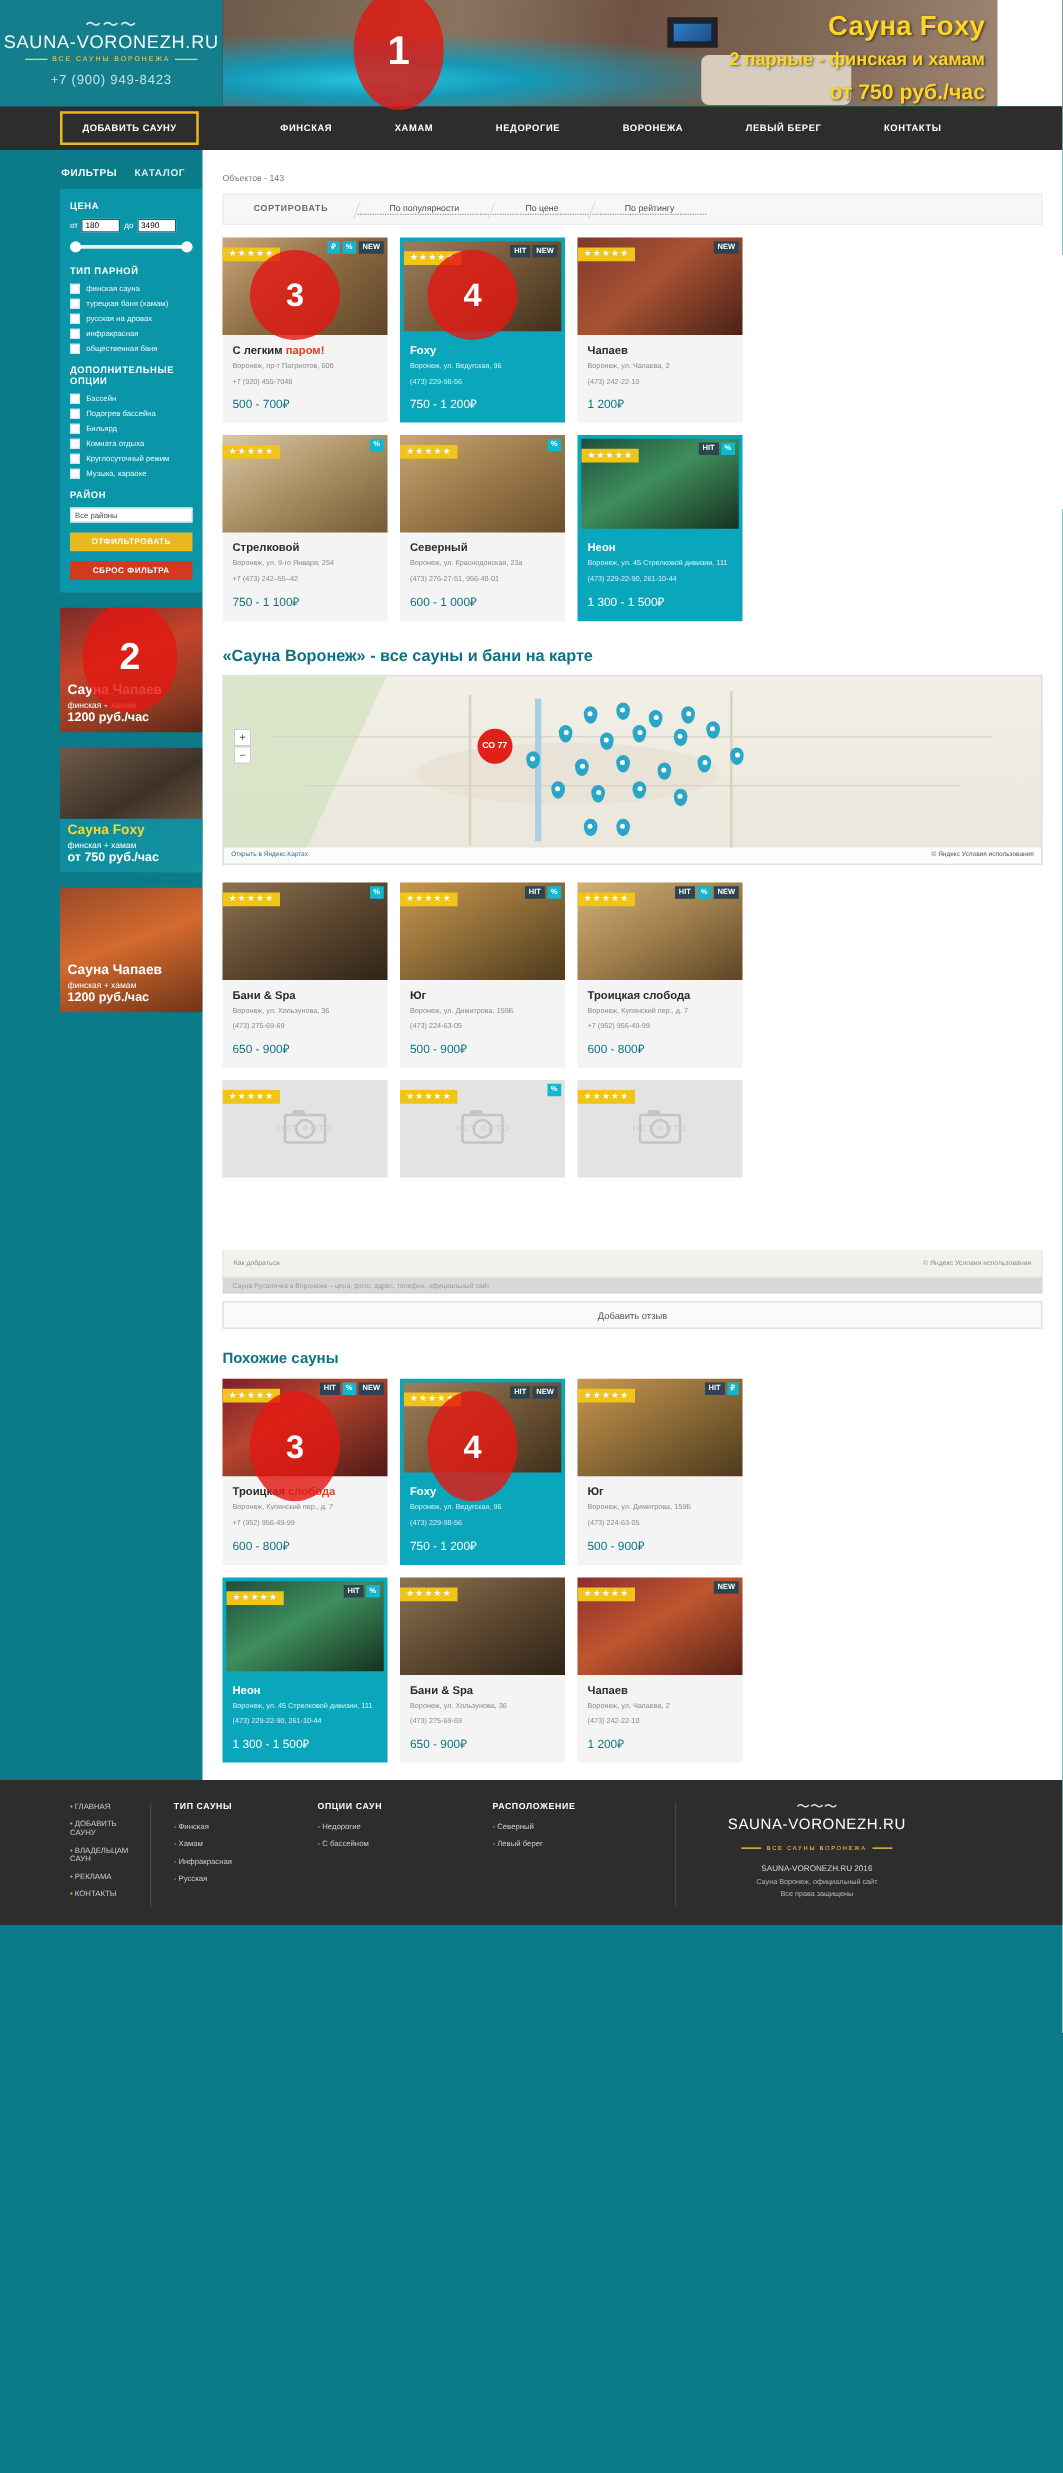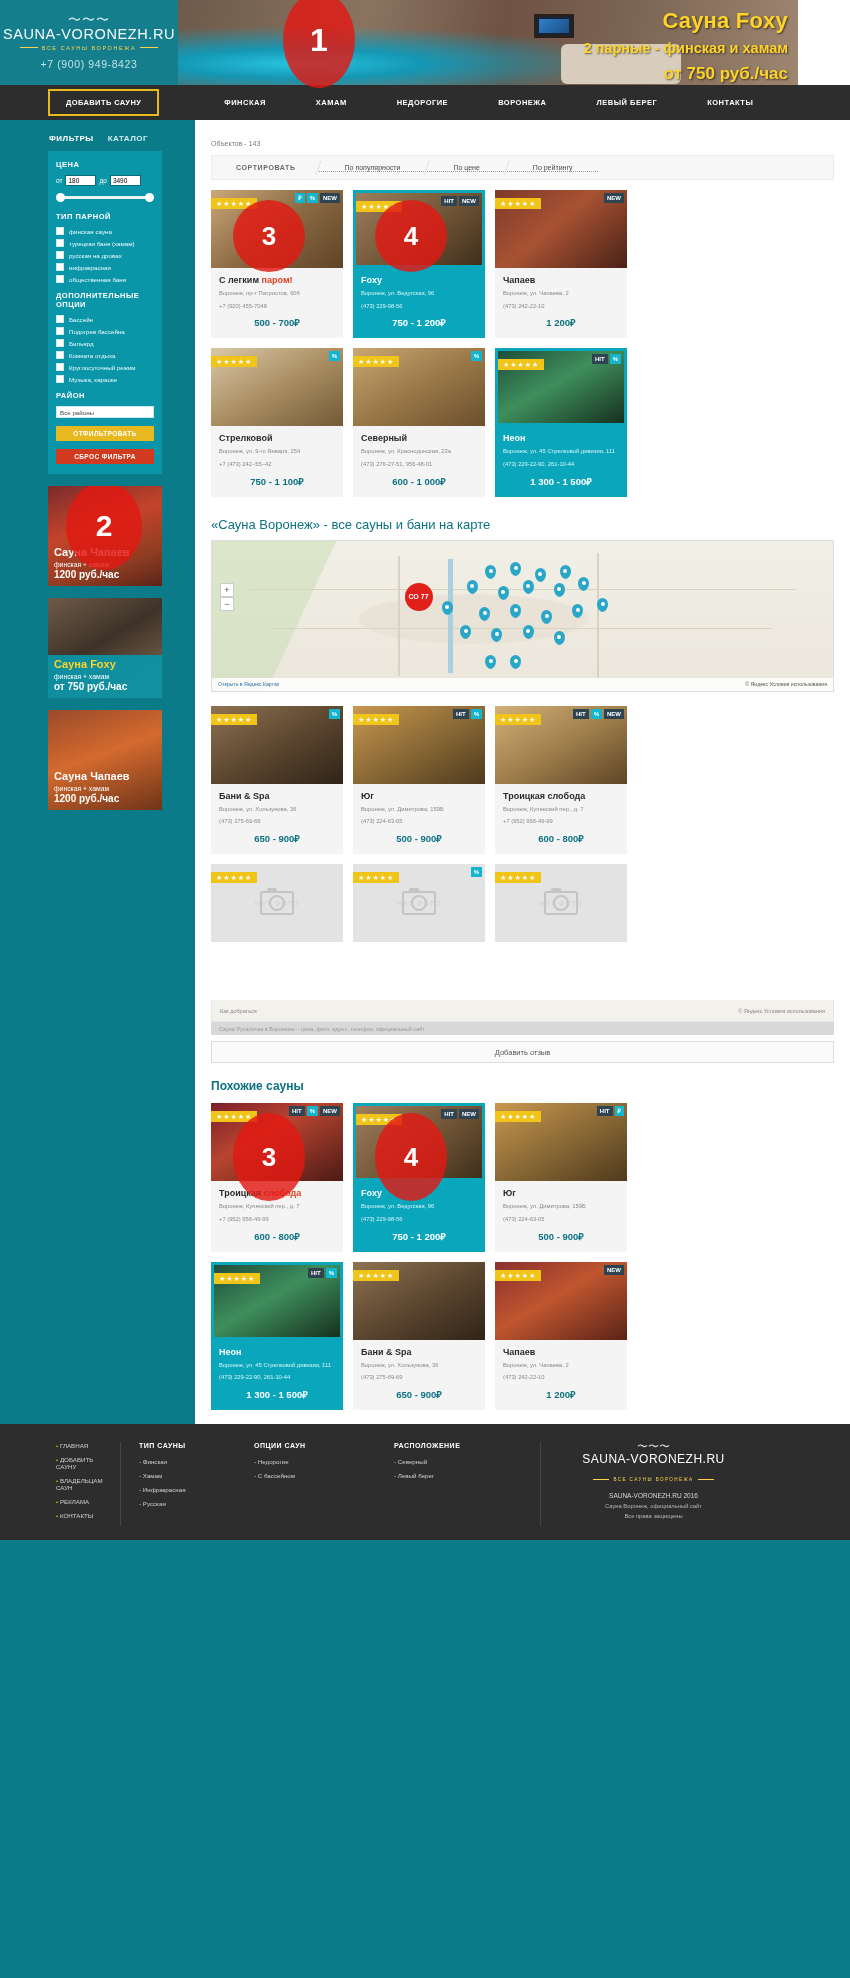--- a/index.html
+++ b/index.html
@@ -60,21 +60,21 @@
   
   .nav { height: 35px; background: #2d2d2d; display: flex; align-items: center; padding-left: 48px; }
   .nav-add {
     border: 2px solid #e8b820; color: #fff; font-size: 7.5px; letter-spacing: 0.4px;
     padding: 7px 16px; font-weight: 700; margin-right: 40px;
   }
   .nav-item { color: #fff; font-size: 7.5px; font-weight: 700; letter-spacing: 0.5px; margin: 12px 25px; }
 
   
   .body-wrap { display: flex; background: #0b7b8a; }
-  .sidebar { width: 195px; flex: none; padding: 0 0 16px 0; }
+  .sidebar { width: 162px; flex: none; padding: 0 0 16px 0; }
   .main { flex: 1; background: #fff; padding: 16px 16px 0 16px; min-height: 1200px; }
 
   .side-tabs { display: flex; gap: 14px; padding: 14px 0 8px 49px; }
   .side-tab { color: #fff; font-size: 8px; font-weight: 700; letter-spacing: 0.5px; }
   .side-tab.inactive { color: #cfeef2; }
 
   .filter-card { margin-left: 48px; width: 114px; background: #0a95a8; padding: 9px 8px 10px 8px; }
   .f-head { color: #fff; font-size: 7.5px; font-weight: 700; letter-spacing: 0.5px; margin-bottom: 6px; }
   .price-row { display: flex; align-items: center; gap: 3px; font-size: 6.5px; color: #fff; }
   .price-row input {
@@ -137,21 +137,21 @@
   .b-hit { background: #2e4450; }
   .b-new { background: #2e4450; }
   .b-pct { background: #14b5cf; }
   .b-rub { background: #14b5cf; }
   .card-body { padding: 7px 8px 9px 8px; }
   .card-name { font-size: 9px; font-weight: 700; color: #2b2b2b; }
   .card.teal .card-name { color: #fff; }
   .card-name .hl { color: #e2401f; }
   .card-addr { font-size: 5.8px; color: #8a8a8a; margin-top: 4px; line-height: 1.5; }
   .card.teal .card-addr { color: #d6f4f9; }
-  .card-price { font-size: 9.5px; font-weight: 700; color: #0d7382; text-align: center; margin-top: 6px; }
+  .card-price { font-size: 9.5px; font-weight: 400; color: #0d7382; text-align: left; margin-top: 6px; }
   .card.teal .card-price { color: #fff; }
 
   .img-a { background: linear-gradient(140deg,#caa87a,#8c6a43 50%,#5e4427); }
   .img-b { background: linear-gradient(140deg,#9d7e5c,#6f5435 55%,#3f2f1c); }
   .img-c { background: linear-gradient(140deg,#7d3a2a,#a85233 45%,#4a2217); }
   .img-d { background: linear-gradient(150deg,#d9c8a8,#ab8f63 50%,#715a36); }
   .img-e { background: linear-gradient(150deg,#c9a873,#9a7848 50%,#6b4f2c); }
   .img-f { background: linear-gradient(150deg,#1f4d3c,#3e8f5c 45%,#17301f); }
   .img-g { background: linear-gradient(150deg,#8e7352,#5d4730 50%,#2f2417); }
   .img-h { background: linear-gradient(150deg,#c9974f,#8b6a36 50%,#4e3a1d); }
@@ -161,21 +161,21 @@
 
   .noimg { background: #e3e3e3; display: flex; align-items: center; justify-content: center; }
   .cam { width: 34px; height: 24px; border: 2.5px solid #c4c4c4; border-radius: 3px; position: relative; }
   .cam::before { content: ""; position: absolute; left: 50%; top: 50%; transform: translate(-50%,-50%);
     width: 12px; height: 12px; border: 2.5px solid #c4c4c4; border-radius: 50%; }
   .cam::after { content: ""; position: absolute; left: 5px; top: -5px; width: 10px; height: 4px;
     background: #c4c4c4; border-radius: 2px 2px 0 0; }
   .noimg-txt { position: absolute; font-size: 7px; color: #cfcfcf; letter-spacing: 1px; }
 
   
-  .map-title { font-size: 13px; font-weight: 400; color: #0d7382; margin: 20px 0 8px 0; }
+  .map-title { font-size: 13px; font-weight: 700; color: #0d7382; margin: 20px 0 8px 0; }
   .map {
     height: 152px; position: relative; overflow: hidden;
     background: #f0ece2;
     border: 1px solid #ddd;
   }
   .map-bg { position: absolute; inset: 0;
     background:
       linear-gradient(115deg, rgba(200,222,180,.55) 0 18%, rgba(0,0,0,0) 18%),
       radial-gradient(ellipse at 42% 52%, #e8e3d6 0 22%, rgba(0,0,0,0) 23%),
       linear-gradient(#f2efe6,#eae6db);

